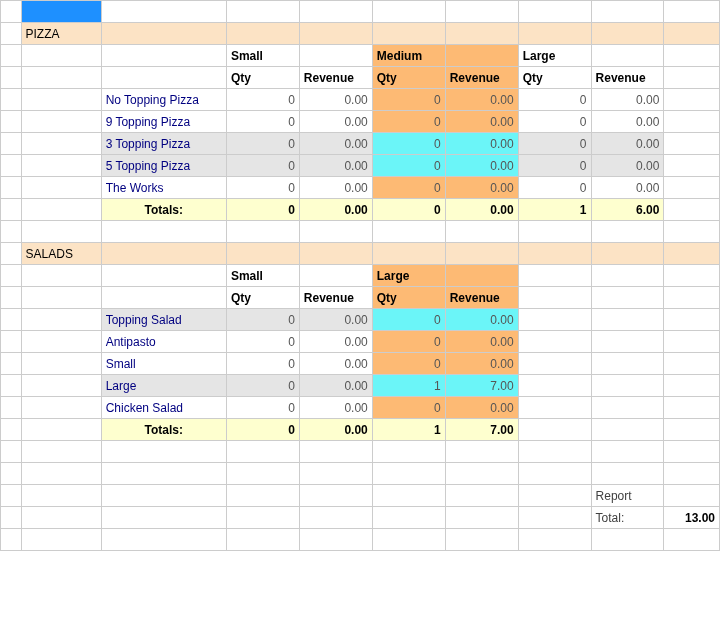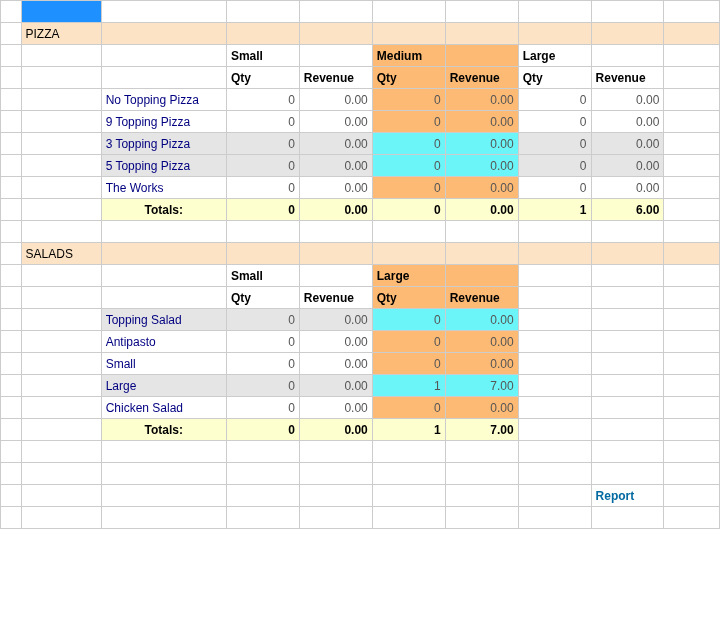--- a/index.html
+++ b/index.html
@@ -31,21 +31,21 @@
   .col-i { width: 54px; }
 
   .selected { background: #1e90ff; }
   .peach { background: #fce3c5; font-weight: normal; }
   .hdr { font-weight: bold; }
   .lightcyan { background: #fdba74; margin-top: 28px; }
   .cyan { background: #6bf5f8; }
   .gray { background: #e5e5e5; }
   .yellow { background: #feffcf; font-weight: bold; text-align: center; }
   .itemname { color: #000080; }
-  .reportlabel { color: #0369a1; font-weight: bold; margin-left: 27px; }
+  .reportlabel { color: #404040; font-weight: normal; margin-left: 27px; }
   .num { text-align: right; color: #555; }
   .numbold { text-align: right; font-weight: bold; }
 </style>
 </head>
 <body>
 
 <table class="sheet">
   <colgroup>
     <col class="col-gutter">
       <col class="col-a">
@@ -337,17 +337,29 @@
       </tr>
       <tr>
         <td></td>
         <td></td>
         <td></td>
         <td></td>
         <td></td>
         <td></td>
         <td></td>
         <td></td>
+        <td class="reportlabel">Total:</td>
+        <td class="numbold">13.00</td>
+      </tr>
+      <tr>
+        <td></td>
+        <td></td>
+        <td></td>
+        <td></td>
+        <td></td>
+        <td></td>
+        <td></td>
+        <td></td>
         <td></td>
         <td></td>
       </tr>
     </tbody>
 </table>
 
 </body></html>

